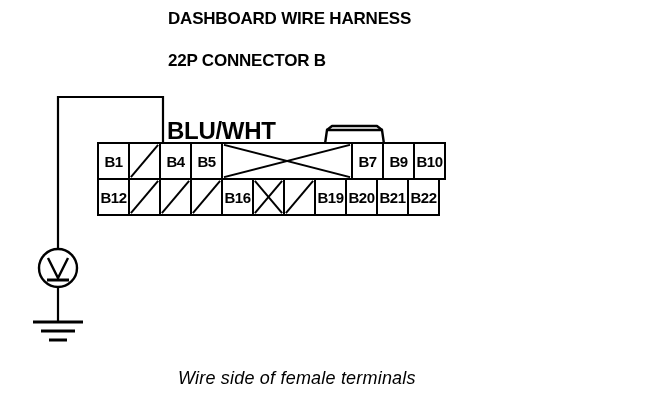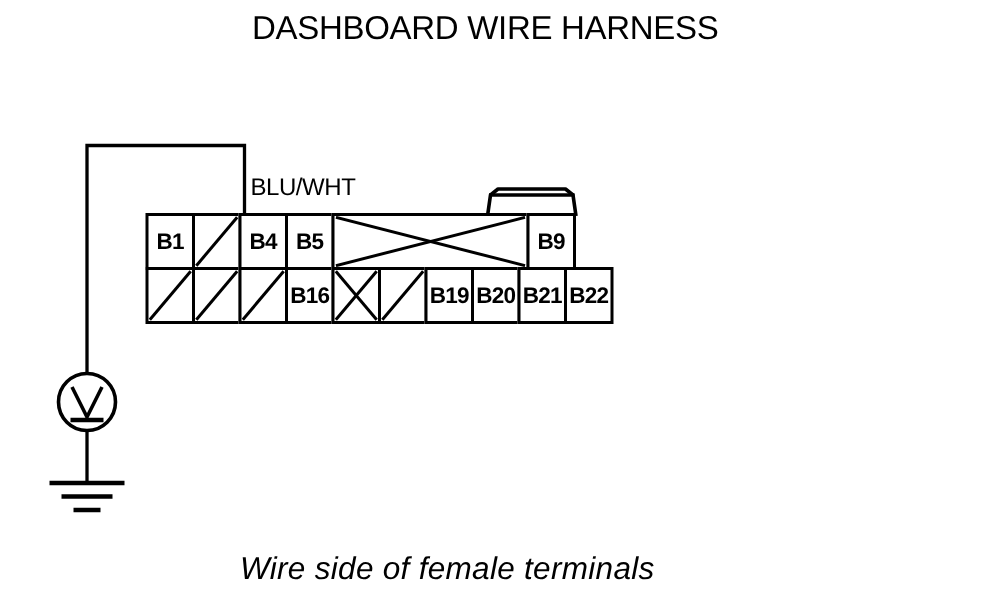--- a/index.html
+++ b/index.html
@@ -1,26 +1,26 @@
 <!DOCTYPE html>
 <html><head>
 <meta charset="utf-8">
 <style>
   html,body{margin:0;padding:0;background:#fff;}
   body{width:672px;height:404px;position:relative;overflow:hidden;
        font-family:"Liberation Sans",sans-serif;color:#000;}
 
-  .title{position:absolute;left:168px;top:8px;font-size:22px;font-weight:normal;
+  .title{position:absolute;left:168px;top:8px;font-size:17px;font-weight:bold;
          letter-spacing:-0.2px;line-height:21px;white-space:pre;}
 
-  .caption{position:absolute;left:160px;top:368px;font-size:21px;
+  .caption{position:absolute;left:178px;top:368px;font-size:18px;
            font-style:italic;font-weight:500;letter-spacing:0.2px;}
 
-  .blu-wht{position:absolute;left:167px;top:117px;font-size:16px;
-           font-weight:normal;letter-spacing:-0.3px;}
+  .blu-wht{position:absolute;left:167px;top:117px;font-size:24px;
+           font-weight:bold;letter-spacing:-0.3px;}
 
   
   .circuit{position:absolute;left:0;top:0;width:672px;height:404px;}
 
   
   .connector{position:absolute;left:99px;top:144px;}
   .row{display:flex;}
   .cell{width:33px;height:38px;border:2px solid #000;margin-left:-2px;
         margin-top:-2px;position:relative;box-sizing:border-box;
         display:flex;align-items:center;justify-content:center;
@@ -28,21 +28,21 @@
   .cell.wide4{width:132px;}
   .cell .lbl{position:relative;z-index:2;line-height:1;}
 
   .diag,.bowtie,.exx{position:absolute;left:0;top:0;width:100%;height:100%;
         z-index:1;pointer-events:none;}
 </style>
 </head>
 <body>
 
 <div class="title"><span>DASHBOARD WIRE HARNESS</span><br>
-</div>
+<span>22P CONNECTOR B</span></div>
 
 <svg class="circuit" viewBox="0 0 672 404">
 
   <polyline points="58,250 58,97 163,97 163,146" fill="none" stroke="#000" stroke-width="2.2"></polyline>
 
   <circle cx="58" cy="268" r="19" fill="#fff" stroke="#000" stroke-width="2.4"></circle>
   <polyline points="48,258 58,278 68,258" fill="none" stroke="#000" stroke-width="2.4"></polyline>
   <line x1="47" y1="280" x2="69" y2="280" stroke="#000" stroke-width="3"></line>
 
   <line x1="58" y1="287" x2="58" y2="322" stroke="#000" stroke-width="2.2"></line>
@@ -83,32 +83,41 @@
 
     <div class="cell wide4">
       <svg class="bowtie" viewBox="0 0 132 38" preserveAspectRatio="none">
         <line x1="1" y1="1" x2="131" y2="37" stroke="#000" stroke-width="2" vector-effect="non-scaling-stroke"></line>
         <line x1="1" y1="37" x2="131" y2="1" stroke="#000" stroke-width="2" vector-effect="non-scaling-stroke"></line>
       </svg>
       <span class="lbl"></span>
     </div>
 
 
+    <div class="cell">
+      <span class="lbl">B7</span>
+    </div>
 
 
     <div class="cell">
       <span class="lbl">B9</span>
     </div>
 
+    <div class="cell">
+      <span class="lbl">B10</span>
+    </div>
 
   </div>
 
   <div class="row">
 
 
+    <div class="cell">
+      <span class="lbl">B12</span>
+    </div>
 
     <div class="cell">
       <svg class="diag" viewBox="0 0 33 38" preserveAspectRatio="none">
         <line x1="1" y1="37" x2="32" y2="1" stroke="#000" stroke-width="2" vector-effect="non-scaling-stroke"></line>
       </svg>
       <span class="lbl"></span>
     </div>
 
     <div class="cell">
       <svg class="diag" viewBox="0 0 33 38" preserveAspectRatio="none">

